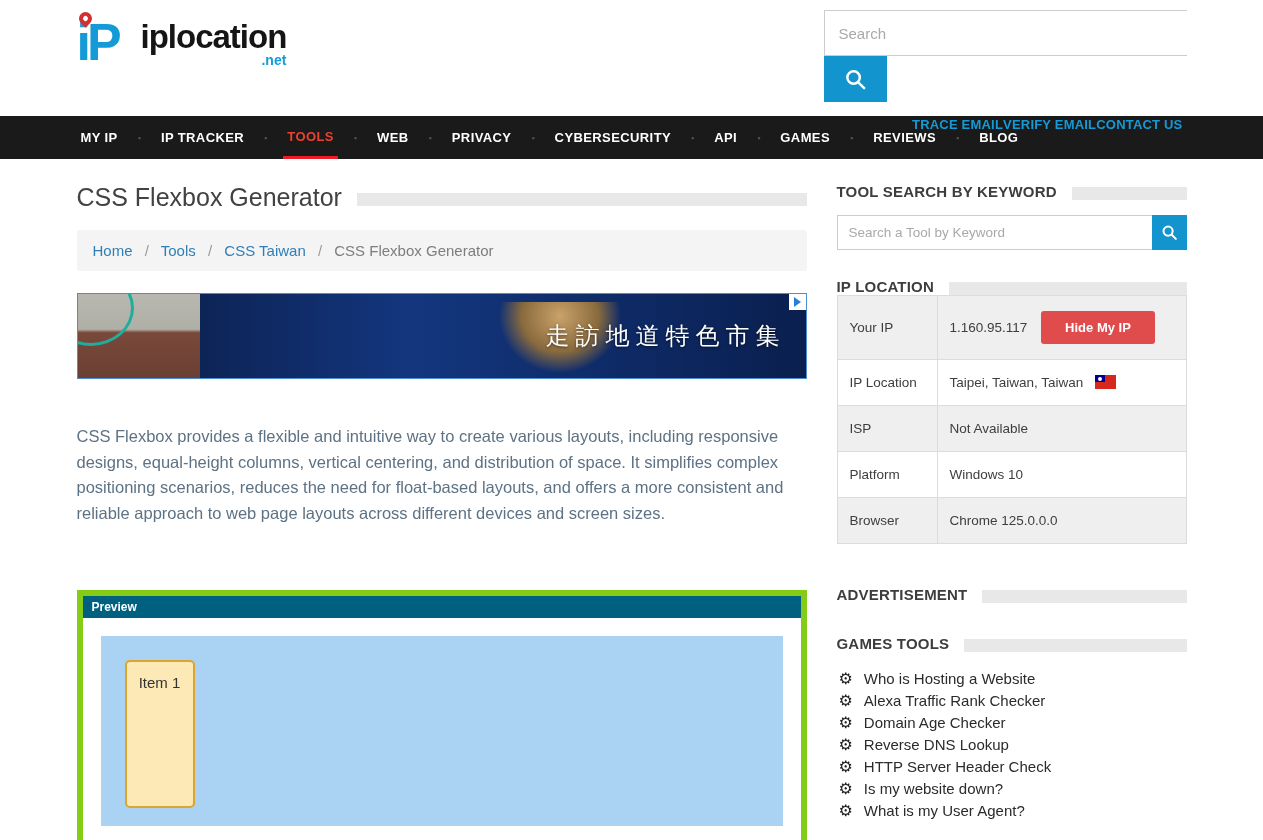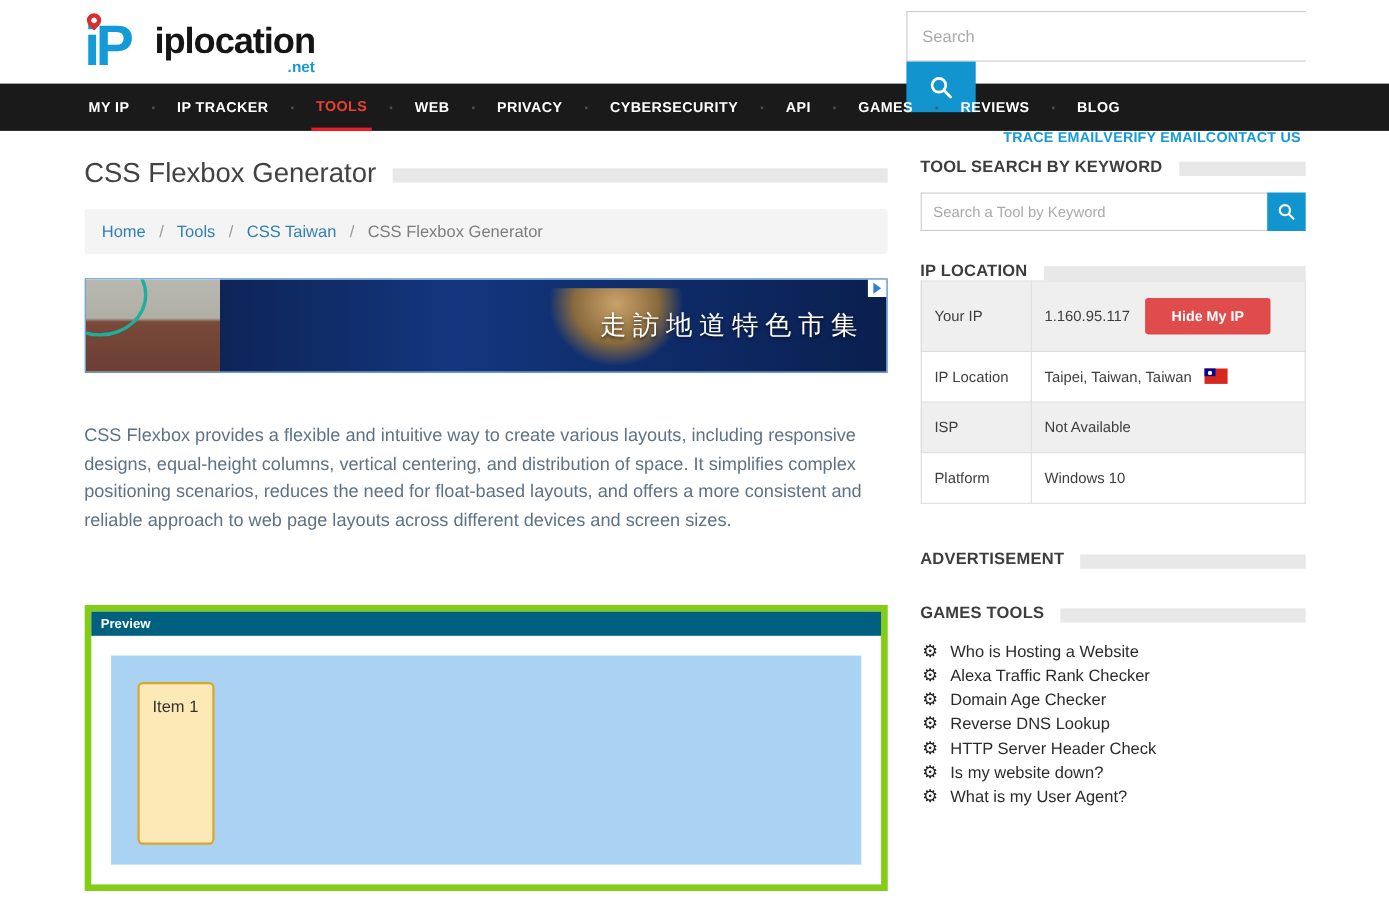--- a/index.html
+++ b/index.html
@@ -2,21 +2,21 @@
 <html><head>
 <meta charset="utf-8">
 <style>
   * { box-sizing: border-box; margin: 0; padding: 0; }
   html,body { width:1263px; height:840px; overflow:hidden; background:#fff;
     font-family:"Liberation Sans", sans-serif; }
   .shell { width:1263px; height:840px; position:relative; }
   .container { width:1110px; margin:0 auto; }
 
   
-  .site-header { height:76px; background:#fff; }
+  .site-header { height:116px; background:#fff; }
   .header-inner { display:flex; justify-content:space-between; padding-top:10px; }
   .logo { display:flex; align-items:flex-start; cursor:pointer; text-decoration:none; }
   .logo-mark { position:relative; width:62px; height:64px; }
   .mark-text { font-size:52px; font-weight:bold; color:#149bd7; letter-spacing:-4px; line-height:64px; }
   .pin { position:absolute; left:2px; top:2px; width:13px; height:13px; background:#d62e2e; border-radius:50% 50% 50% 0; transform:rotate(-45deg); }
   .pin::after { content:''; position:absolute; left:4px; top:4px; width:5px; height:5px; background:#fff; border-radius:50%; }
   .logo-text { display:flex; flex-direction:column; margin-left:2px; margin-top:10px; }
   .logo-name { font-size:33px; font-weight:bold; color:#151515; letter-spacing:-1px; line-height:34px; }
   .logo-tld { font-size:14px; font-weight:bold; color:#149bd7; text-align:right; margin-top:-2px; }
 
@@ -239,20 +239,24 @@
             </td>
           </tr>
           <tr>
             <td class="row-label">ISP</td>
             <td>Not Available</td>
           </tr>
           <tr>
             <td class="row-label">Platform</td>
             <td>Windows 10</td>
           </tr>
+          <tr>
+            <td class="row-label">Browser</td>
+            <td>Chrome 125.0.0.0</td>
+          </tr>
         </tbody>
       </table>
 
       <div class="side-heading-row section-gap-adv">
         <h2 class="side-heading">ADVERTISEMENT</h2>
         <span class="hbar"></span>
       </div>
 
       <div class="side-heading-row section-gap-dt">
         <h2 class="side-heading">GAMES TOOLS</h2>

